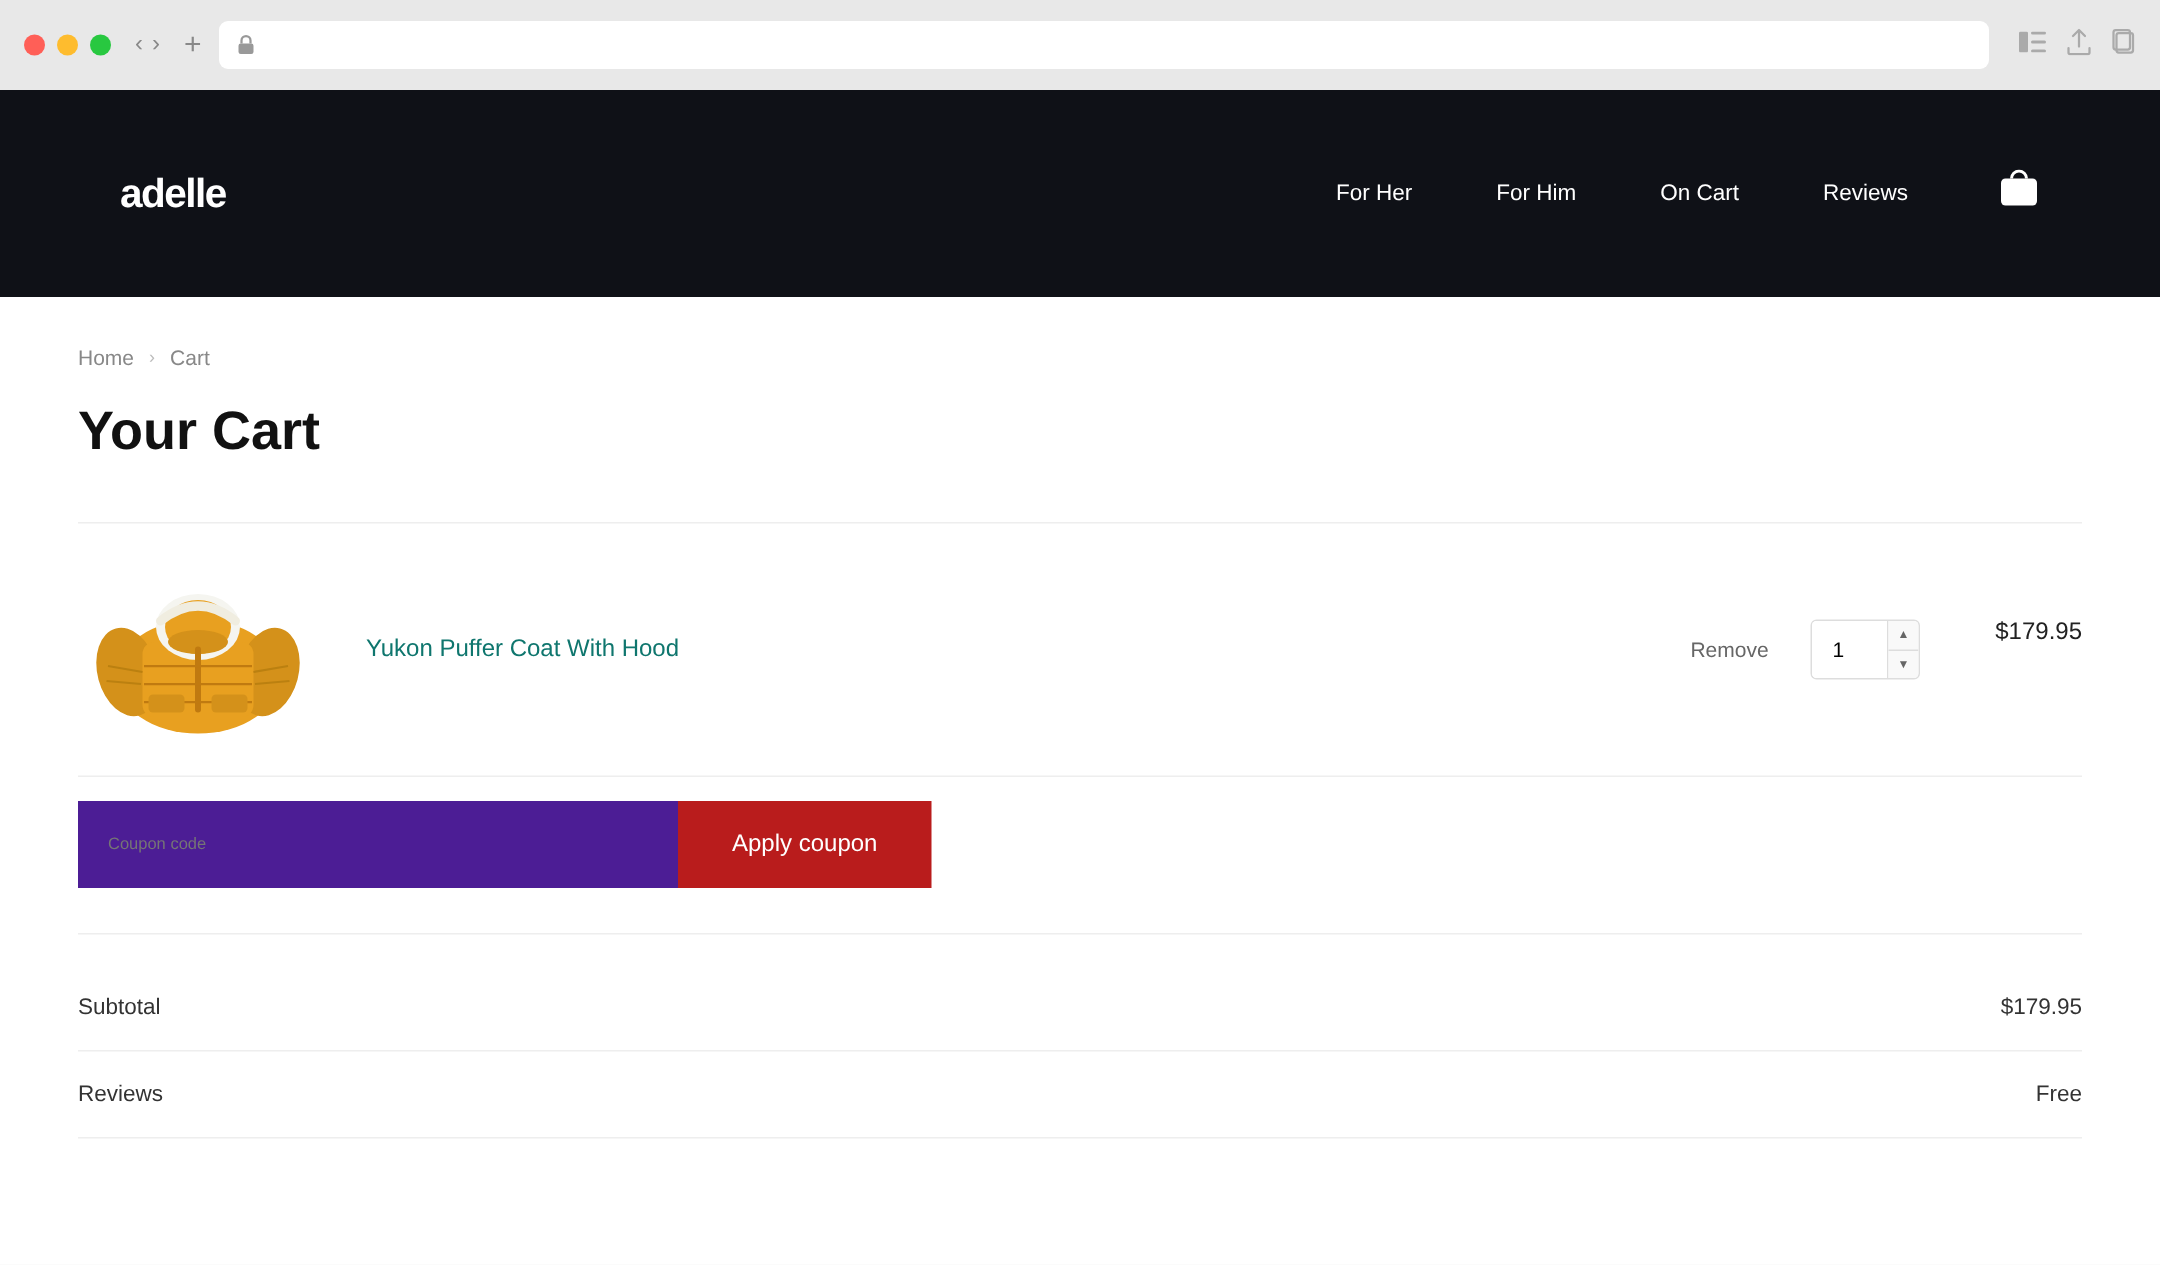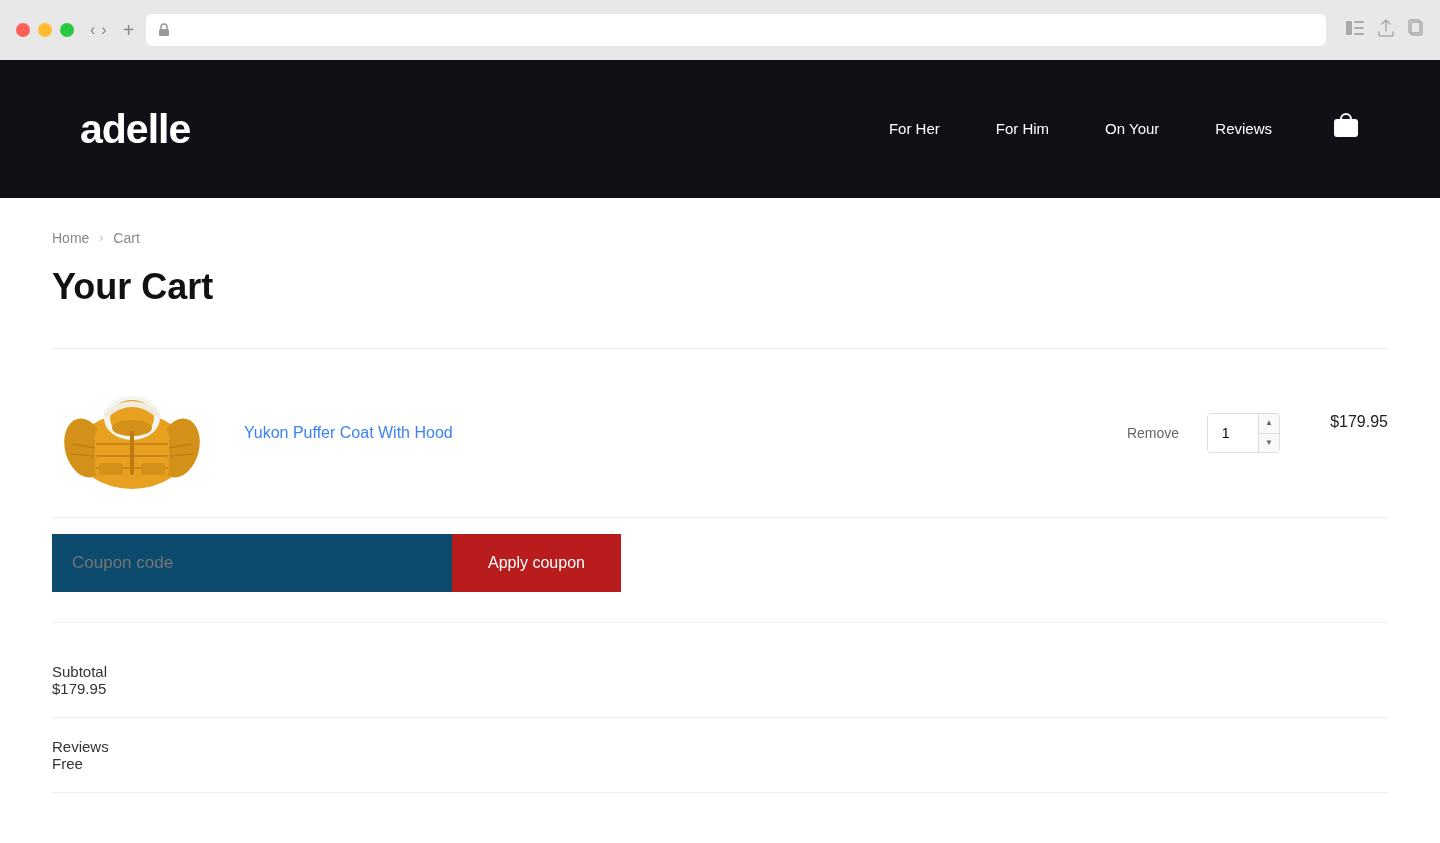--- a/index.html
+++ b/index.html
@@ -43,21 +43,21 @@
 
     
     .site-header {
       background: #0f1117;
       height: 138px;
       display: flex;
       align-items: center;
       padding: 0 80px;
     }
     .site-logo {
-      font-size: 41px;
+      font-size: 27px;
       font-weight: 700;
       color: white;
       letter-spacing: -1px;
       margin-right: auto;
     }
     .nav-links {
       display: flex;
       gap: 56px;
       align-items: flex-start;
       list-style: none;
@@ -114,21 +114,21 @@
       align-items: center;
       justify-content: center;
       flex-shrink: 0;
     }
     
     .jacket-svg { width: 150px; height: 115px; }
 
     .cart-item-name {
       flex: 1;
       font-size: 16px;
-      color: #3b82f6;
+      color: #0f766e;
     }
     .cart-item-actions {
       display: flex;
       gap: 28px;
     }
     .remove-btn {
       background: none;
       border: none;
       color: #666;
       font-size: 14px;
@@ -181,23 +181,23 @@
     
     .coupon-section {
       display: flex;
       gap: 0;
       margin: 16px 0 30px;
     }
     .coupon-input {
       width: 400px;
       height: 58px;
       padding: 0 20px;
-      background: #0c4a6e;
-      border: none;
-      font-size: 17px;
+      background: #4c1d95;
+      border: none;
+      font-size: 11px;
       color: #999;
       border-radius: 0;
       outline: none;
     }
     .apply-coupon-btn {
       height: 58px;
       padding: 0 36px;
       background: #b91c1c;
       color: white;
       border: none;
@@ -207,25 +207,25 @@
     }
 
     
     .totals-section {
       border-top: 1px solid #eee;
       padding-top: 20px;
       margin-top: 10px;
     }
     .total-row {
       display: flex;
+      justify-content: space-between;
       padding: 20px 0;
       font-size: 15px;
       color: #333;
       border-bottom: 1px solid #eee;
-      flex-direction: column;
     }
     .total-label { color: #333; }
     .total-value { color: #333; }
   </style>
 </head>
 <body>
 
 <div class="browser-chrome">
   <div class="traffic-lights">
     <div class="traffic-light tl-red"></div>
@@ -267,21 +267,21 @@
 </div>
 
 <div class="page">
 
   <header class="site-header">
     <div class="site-logo">adelle</div>
     <nav>
       <ul class="nav-links">
         <li><a class="nav-link" href="#">For Her</a></li>
         <li><a class="nav-link" href="#">For Him</a></li>
-        <li><a class="nav-link" href="#">On Your</a></li>
+        <li><a class="nav-link" href="#">On Cart</a></li>
         <li><a class="nav-link" href="#">Reviews</a></li>
       </ul>
     </nav>
     <div class="cart-icon-wrapper">
       <svg class="cart-svg" viewBox="0 0 28 28" fill="none" xmlns="http://www.w3.org/2000/svg">
         <rect x="2" y="6" width="24" height="18" rx="3" fill="white"></rect>
         <path d="M9 6C9 3.239 11.239 1 14 1s5 2.239 5 5" stroke="white" stroke-width="2" fill="none"></path>
       </svg>
     </div>
   </header>

